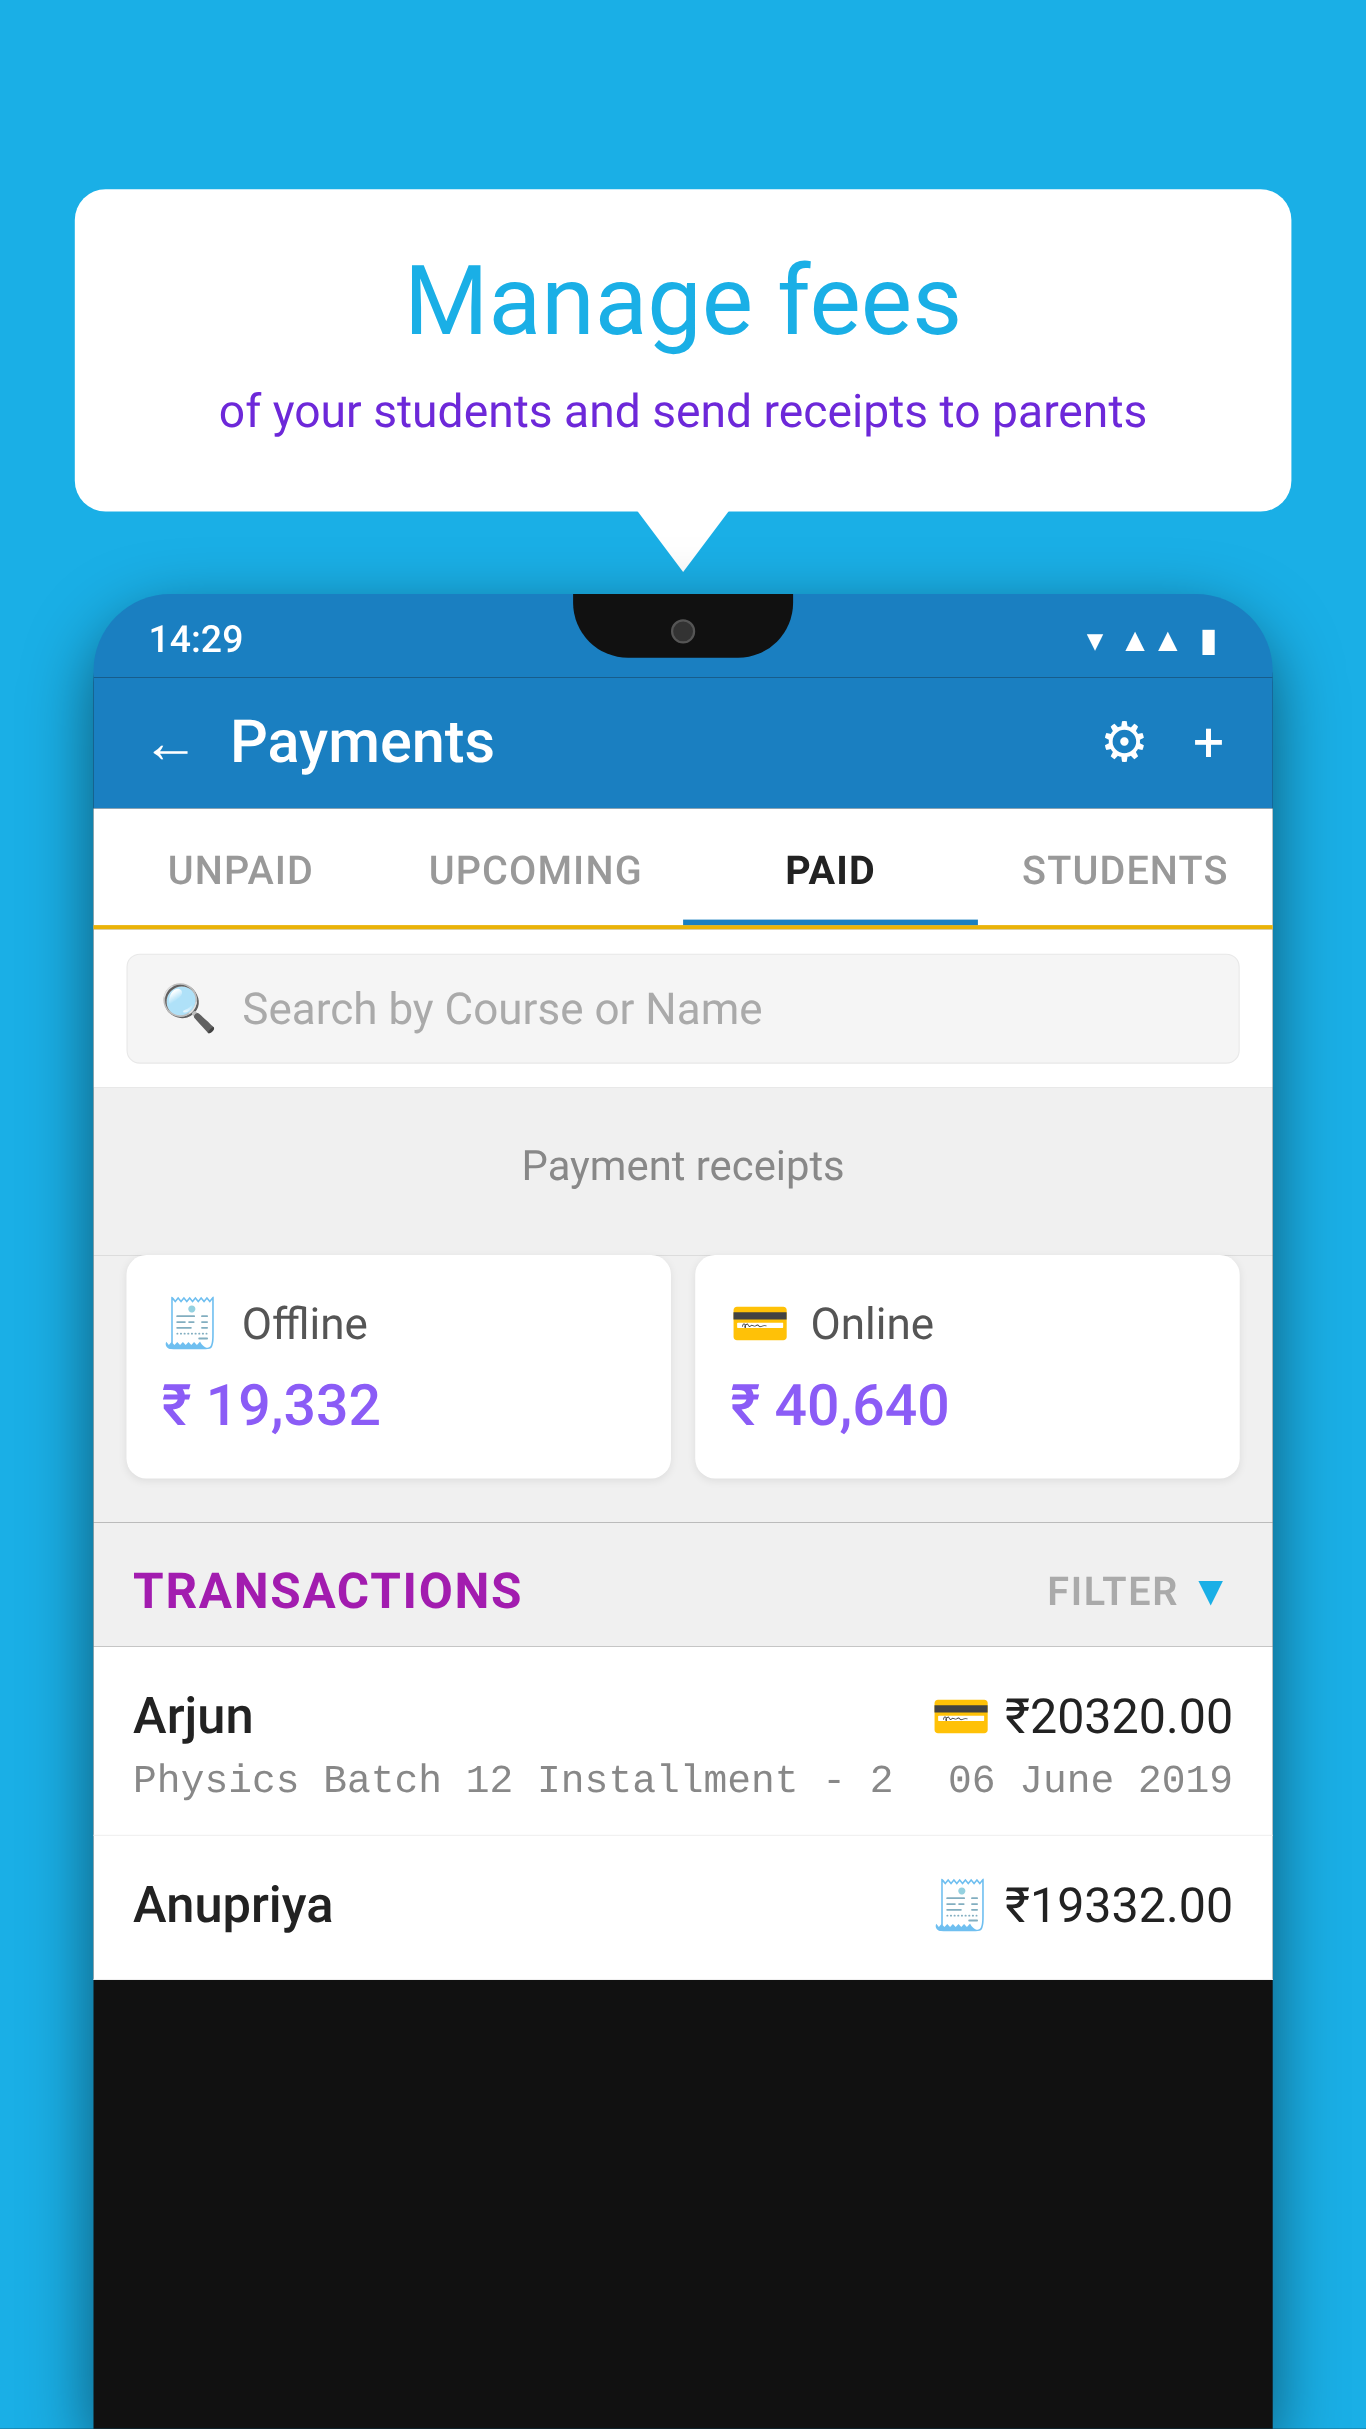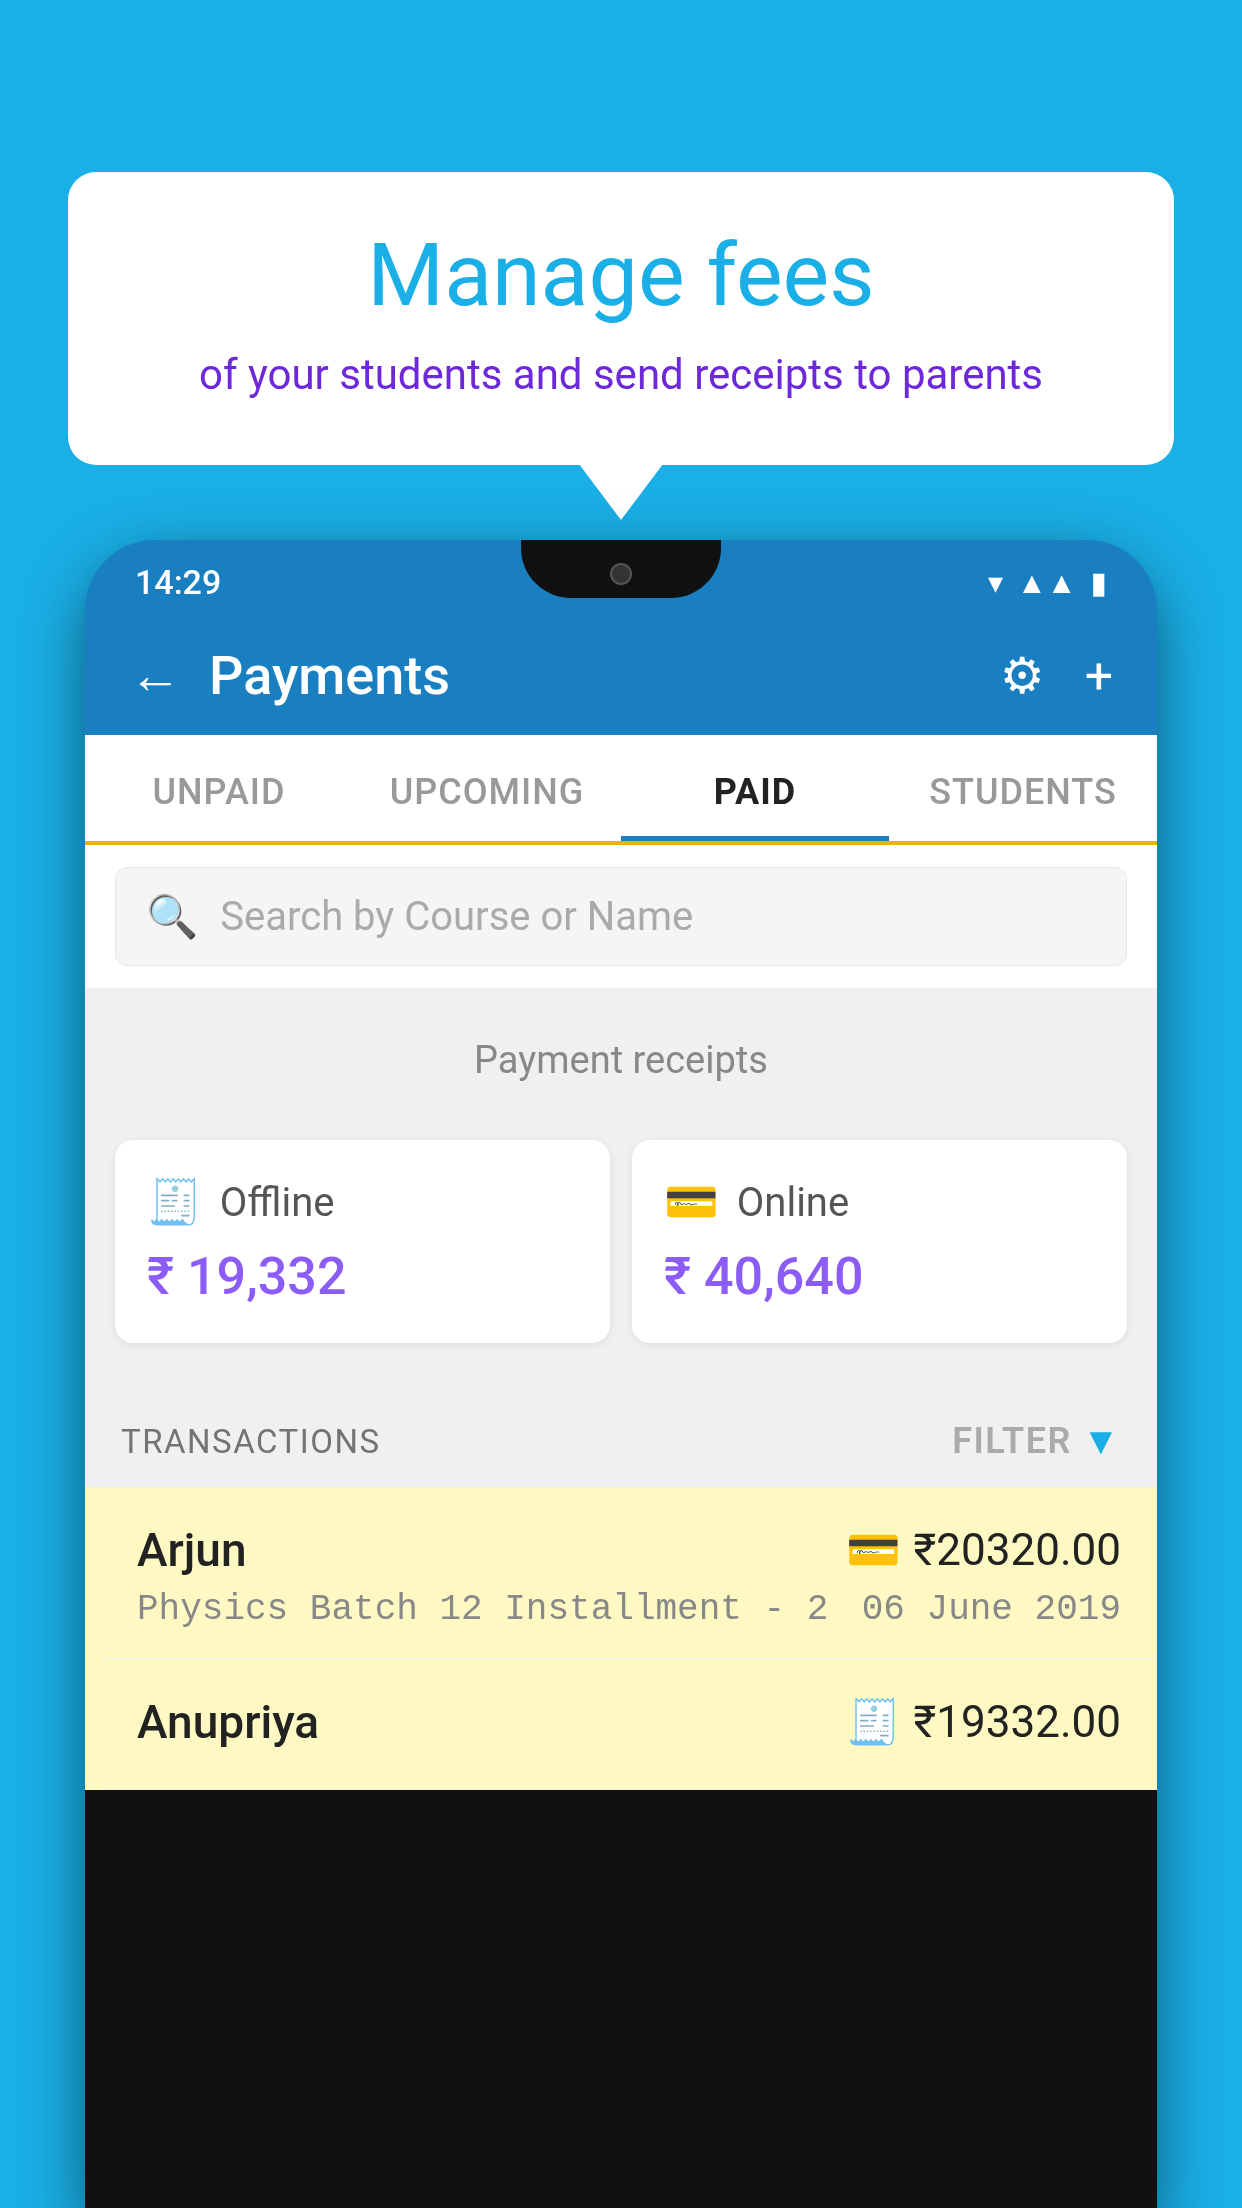--- a/index.html
+++ b/index.html
@@ -254,44 +254,43 @@
 
     
     .transactions-header {
       display: flex;
       align-items: center;
       justify-content: space-between;
       padding: 36px 36px 24px;
       background: #f0f0f0;
     }
     .transactions-label {
-      color: #737373;
-      font-size: 33px;
-      font-weight: 400;
+      color: #a21caf;
+      font-size: 45px;
+      font-weight: 700;
       letter-spacing: 1.5px;
     }
     .filter-label {
       color: #aaa;
       font-size: 36px;
       font-weight: 600;
       letter-spacing: 1.5px;
       display: flex;
       align-items: center;
       gap: 10px;
       cursor: pointer;
     }
     .filter-icon {
       color: #1AAFE6;
       font-size: 38px;
     }
 
     
     .transaction-list {
-      background: #fef9c3;
-      padding-left: 16px;
+      background: #ffffff;
     }
     .transaction-row {
       padding: 36px 36px 28px;
       border-bottom: 1px solid #f0f0f0;
     }
     .transaction-top {
       display: flex;
       align-items: center;
       justify-content: space-between;
       margin-bottom: 12px;

